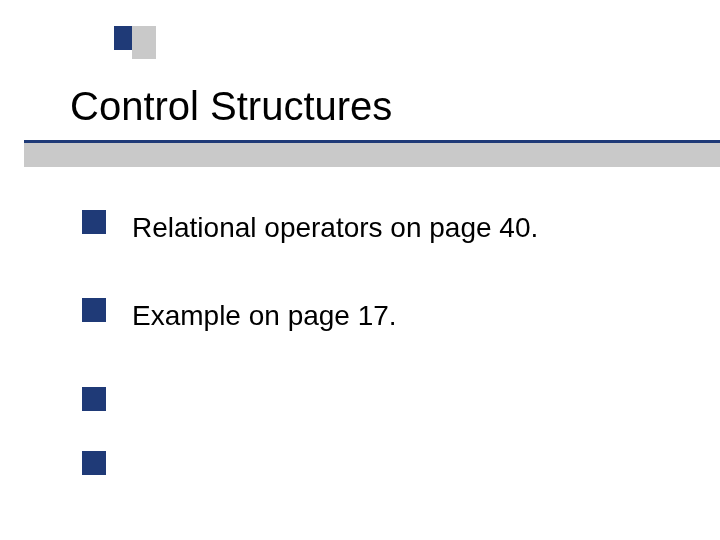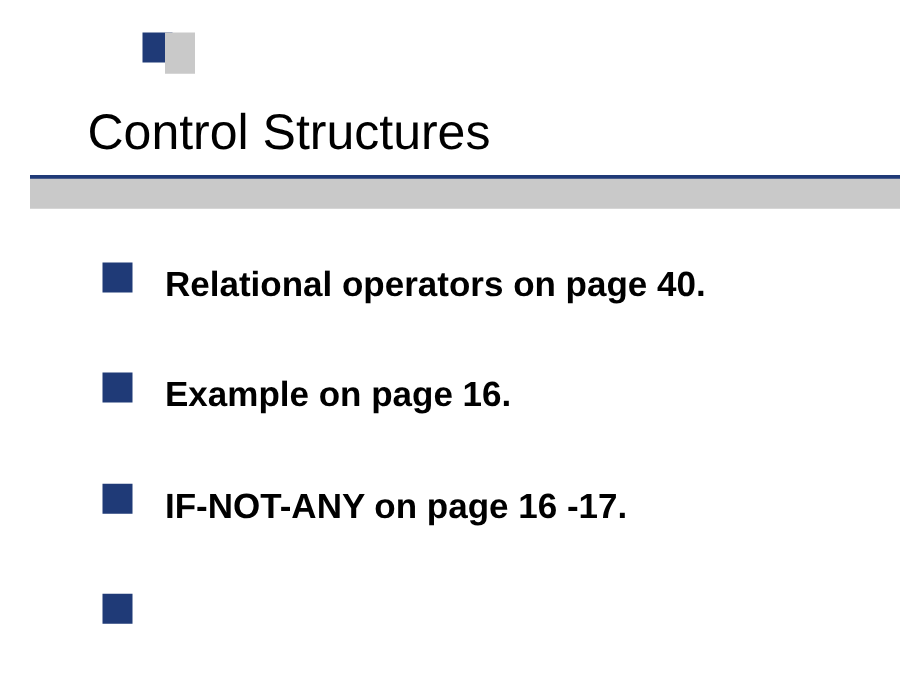--- a/index.html
+++ b/index.html
@@ -64,21 +64,20 @@
     left: 34px;
     font-size: 40px;
     color: #000;
     font-weight: 400;
   }
   .body {
     position: absolute;
     top: 150px;
     left: 34px;
     right: 40px;
-    font-weight: bold;
   }
   .item {
     display: flex;
     align-items: flex-start;
     margin-bottom: 4px;
     font-size: 28px;
     color: #000;
     line-height: 1.3;
   }
   .bullet {
@@ -106,24 +105,23 @@
 
   <h1 class="title">Control Structures</h1>
 
   <div class="body">
     <div class="item">
       <span class="bullet"></span>
       <span>Relational operators on page 40.</span>
     </div>
     <div class="item">
       <span class="bullet"></span>
-      <span>Example on page 16.</span>
+      <span>Example on page 17.</span>
     </div>
     <div class="item">
       <span class="bullet"></span>
-      <span>IF-NOT-ANY on page 16 -17.</span>
     </div>
     <div class="item">
       <span class="bullet"></span>
     </div>
   </div>
 
 </div>
 
 </body></html>

